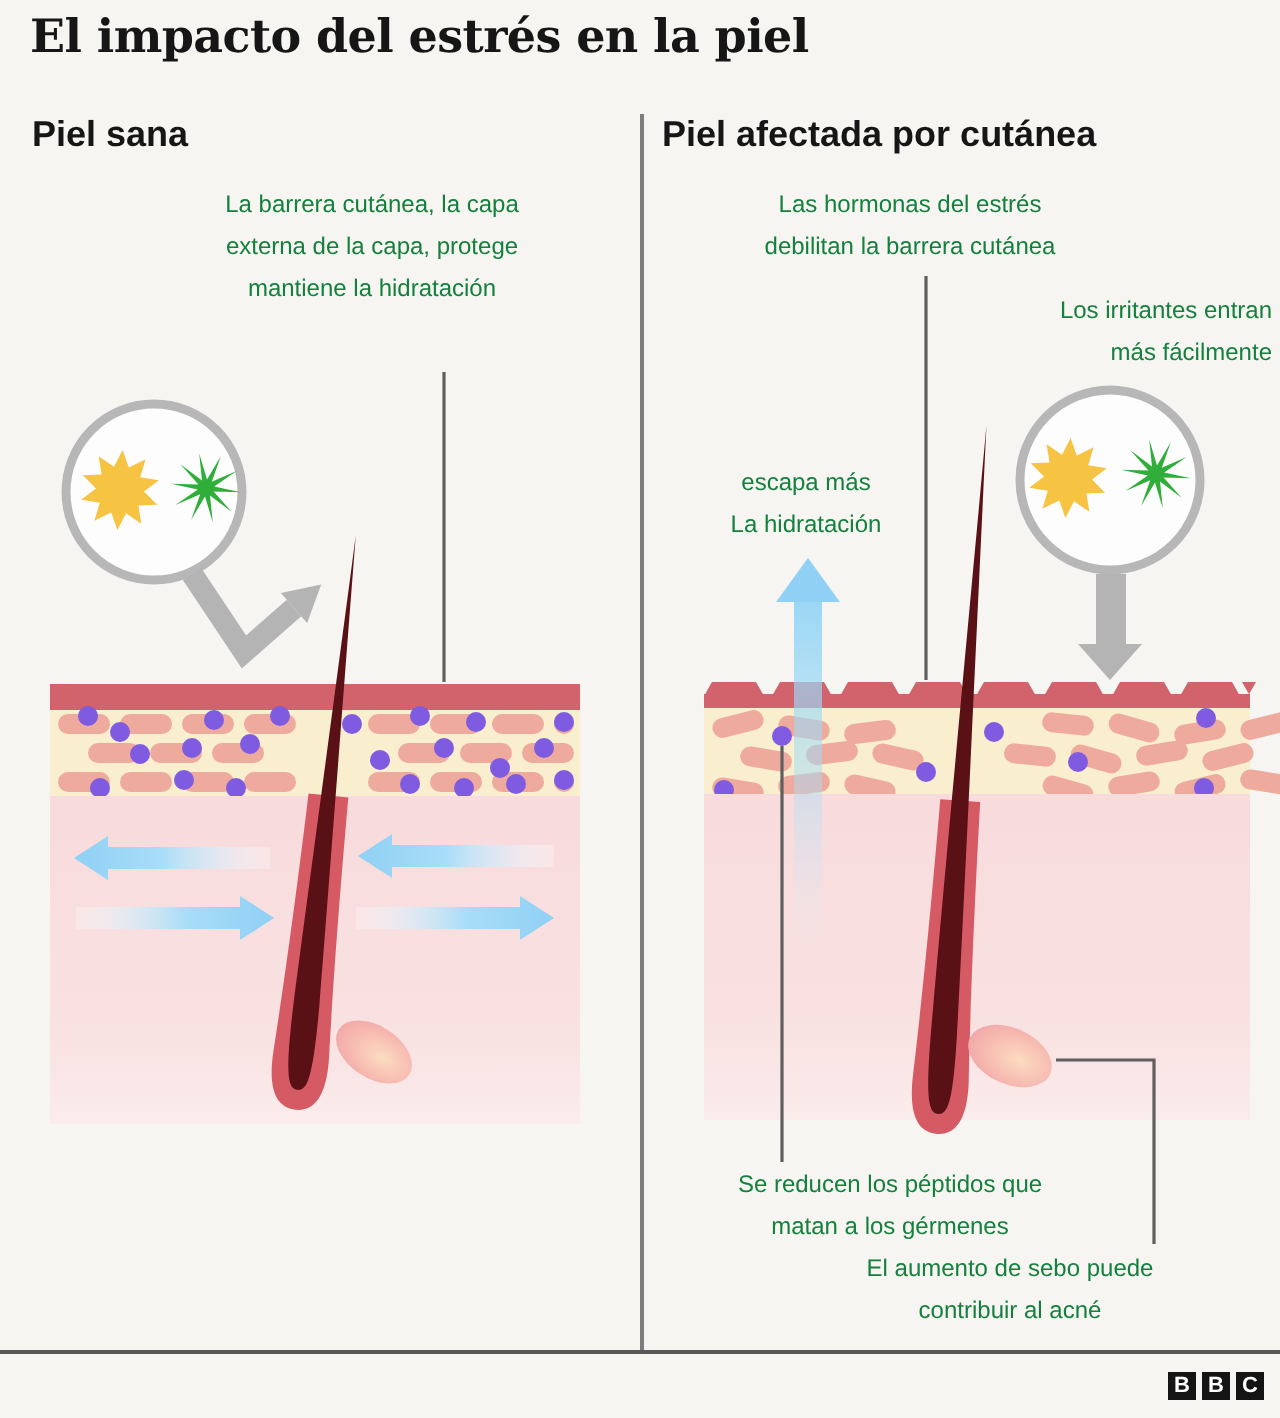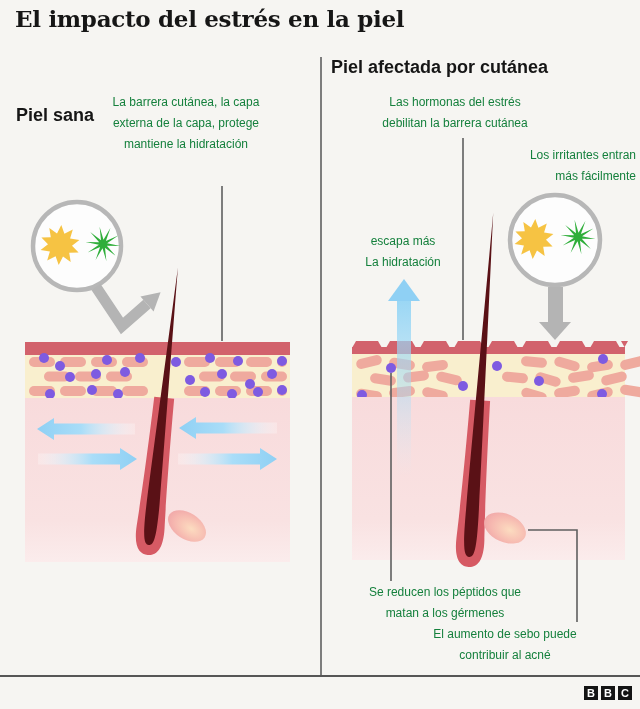--- a/index.html
+++ b/index.html
@@ -192,21 +192,21 @@
         </g>
     <rect x="548" y="287" width="15" height="37" fill="#b4b4b4"></rect>
     <polygon points="539,322 571,322 555,340" fill="#b4b4b4"></polygon>
 
     <line x1="391" y1="373" x2="391" y2="581" stroke-width="1.6" stroke="#5f5f5f"></line>
     <polyline points="528,530 577,530 577,622" fill="none" stroke-width="1.6" stroke="#5f5f5f"></polyline>
   </g>
 </svg>
 
 <div class="title">El impacto del estrés en la piel</div>
-<div class="panel-header" style="left:16px;margin-top:48px;">Piel sana</div>
+<div class="panel-header" style="left:16px;">Piel sana</div>
 <div class="panel-header" style="left:331px;">Piel afectada por cutánea</div>
 <div class="divider" style="background: rgb(125, 125, 125);"></div>
 
 <div class="txt" style="left:60px;top:92px;width:252px;">
   <div>La barrera cutánea, la capa</div>
   <div>externa de la capa, protege</div>
   <div>mantiene la hidratación</div>
 </div>
 
 <div class="txt right" style="left:440px;top:145px;width:196px;">

